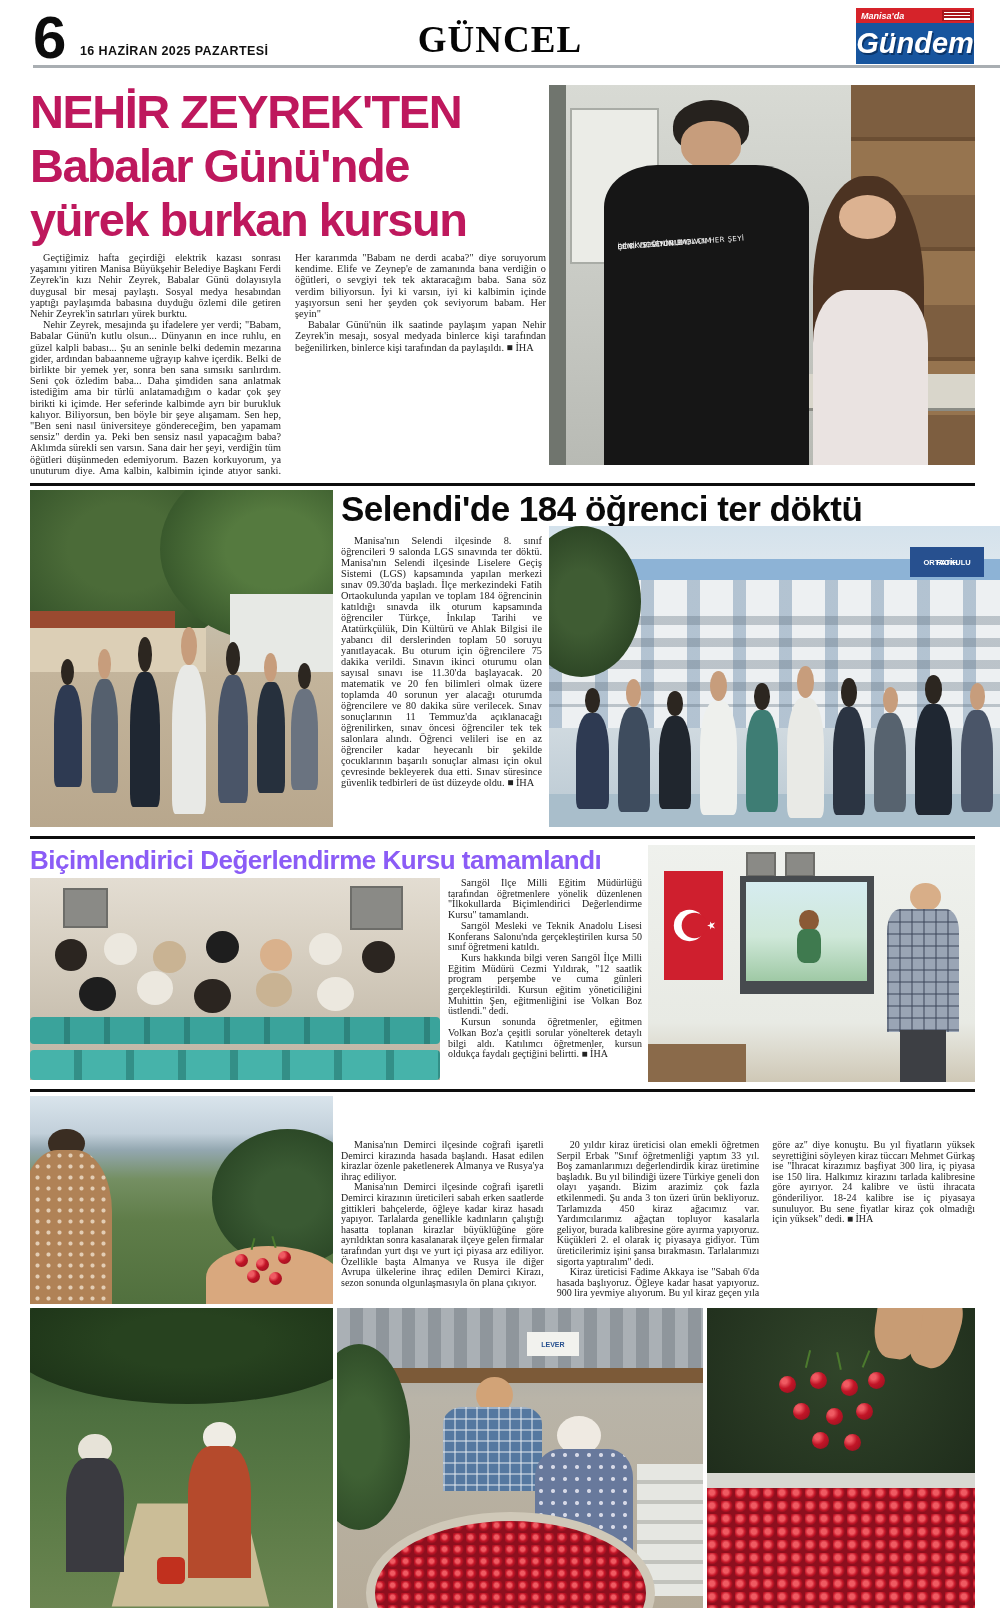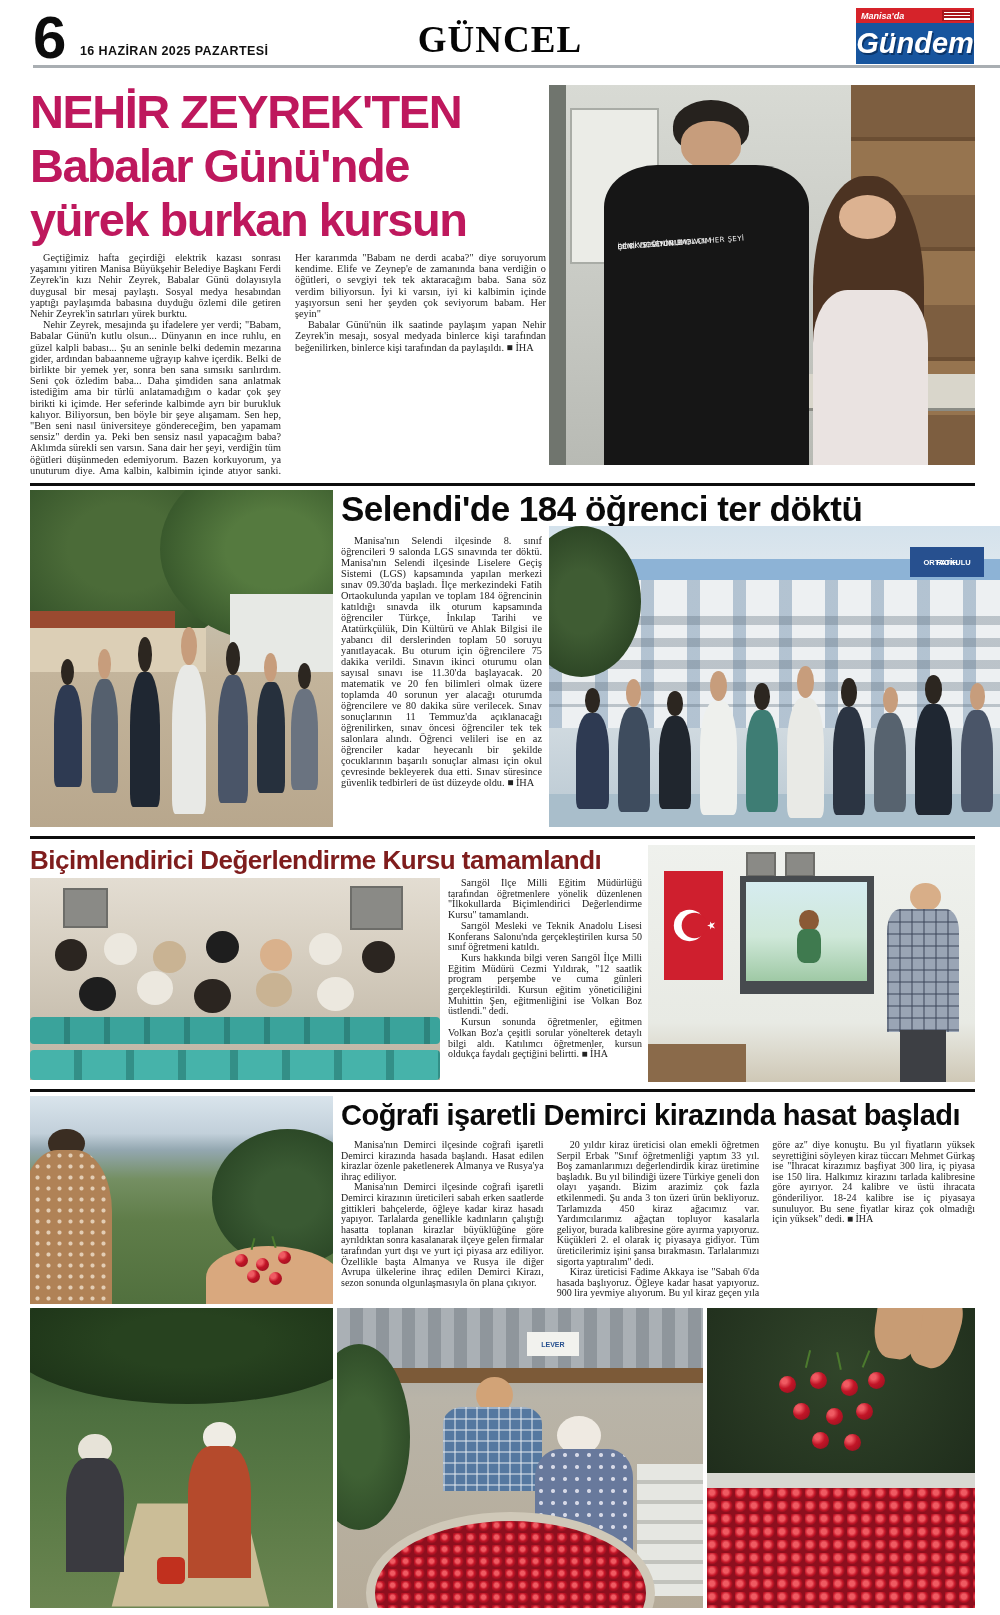--- a/index.html
+++ b/index.html
@@ -28,21 +28,21 @@
 
   
   .rule{left:30px;width:945px;height:2.5px;background:#0d0d0d;}
 
   
   .h-xl{font-family:"Liberation Sans",sans-serif;font-weight:800;letter-spacing:-1.5px;
         font-size:47px;line-height:54px;color:#be185d;}
   .h-lg{font-family:"Liberation Sans",sans-serif;font-weight:800;letter-spacing:-.5px;
         font-size:35px;color:#0a0a0a;white-space:nowrap;}
   .h-md{font-family:"Liberation Sans",sans-serif;font-weight:800;letter-spacing:-.5px;
-        font-size:26px;color:#7f1d1d;white-space:nowrap;}
+        font-size:26px;color:#8b5cf6;white-space:nowrap;}
   .h-md2{font-family:"Liberation Sans",sans-serif;font-weight:800;letter-spacing:-.5px;
         font-size:29px;color:#0a0a0a;white-space:nowrap;}
   .body-text{text-align:justify;color:#222;overflow:hidden;}
   .body-text p{margin:0;text-indent:13px;}
   .cols2{column-count:2;column-gap:14px;column-fill:auto;font-size:10.3px;line-height:11.2px;}
   .col1{font-size:10.3px;line-height:11px;}
   .col1s{font-size:10px;line-height:10.7px;}
   .cols3{column-count:3;column-gap:13px;column-fill:auto;font-size:10px;line-height:10.6px;}
 
   
@@ -333,21 +333,20 @@
     <div class="p6-hand"></div>
     <div class="stem" style="right:26%;bottom:26%;"></div>
     <div class="stem" style="right:19%;bottom:27%;transform:rotate(-16deg);"></div>
     <div class="cherry" style="right:28%;bottom:18%;"></div>
     <div class="cherry" style="right:21%;bottom:16%;"></div>
     <div class="cherry" style="right:14%;bottom:19%;"></div>
     <div class="cherry" style="right:24%;bottom:10%;"></div>
     <div class="cherry" style="right:17%;bottom:9%;"></div>
   </div>
 
-  <div class="abs h-md2" style="left:341px;top:1099px;">Coğrafi işaretli Demirci kirazında hasat başladı</div>
 
   <div class="abs body-text cols3" style="left:341px;top:1140px;width:634px;height:164px;">
     <p>Manisa'nın Demirci ilçesinde coğrafi işaretli Demirci kirazında hasada başlandı. Hasat edilen kirazlar özenle paketlenerek Almanya ve Rusya'ya ihraç ediliyor.</p>
     <p>Manisa'nın Demirci ilçesinde coğrafi işaretli Demirci kirazının üreticileri sabah erken saatlerde gittikleri bahçelerde, öğleye kadar kiraz hasadı yapıyor. Tarlalarda genellikle kadınların çalıştığı hasatta toplanan kirazlar büyüklüğüne göre ayrıldıktan sonra kasalanarak ilçeye gelen firmalar tarafından yurt dışı ve yurt içi piyasa arz ediliyor. Özellikle başta Almanya ve Rusya ile diğer Avrupa ülkelerine ihraç edilen Demirci Kirazı, sezon sonunda olgunlaşmasıyla ön plana çıkıyor.</p>
     <p>20 yıldır kiraz üreticisi olan emekli öğretmen Serpil Erbak "Sınıf öğretmenliği yaptım 33 yıl. Boş zamanlarımızı değerlendirdik kiraz üretimine başladık. Bu yıl bilindiği üzere Türkiye geneli don olayı yaşandı. Bizim arazimiz çok fazla etkilenmedi. Şu anda 3 ton üzeri ürün bekliyoruz. Tarlamızda 450 kiraz ağacımız var. Yardımcılarımız ağaçtan topluyor kasalarla geliyor, burada kalibresine göre ayırma yapıyoruz. Küçükleri 2. el olarak iç piyasaya gidiyor. Tüm üreticilerimiz işini şansa bırakmasın. Tarlalarımızı sigorta yaptıralım" dedi.</p>
     <p>Kiraz üreticisi Fadime Akkaya ise "Sabah 6'da hasada başlıyoruz. Öğleye kadar hasat yapıyoruz. 900 lira yevmiye alıyorum. Bu yıl kiraz geçen yıla göre az" diye konuştu. Bu yıl fiyatların yüksek seyrettiğini söyleyen kiraz tüccarı Mehmet Gürkaş ise "İhracat kirazımız başfiyat 300 lira, iç piyasa ise 150 lira. Halkımız kirazını tarlada kalibresine göre ayırıyor. 24 kalibre ve üstü ihracata gönderiliyor. 18-24 kalibre ise iç piyasaya sunuluyor. Bu sene fiyatlar kiraz çok olmadığı için yüksek" dedi. ■ İHA</p>
   </div>
 
   <div class="photo" id="ph7" style="left:30px;top:1308px;width:303px;height:300px;">
     <div class="p7-canopy"></div>

